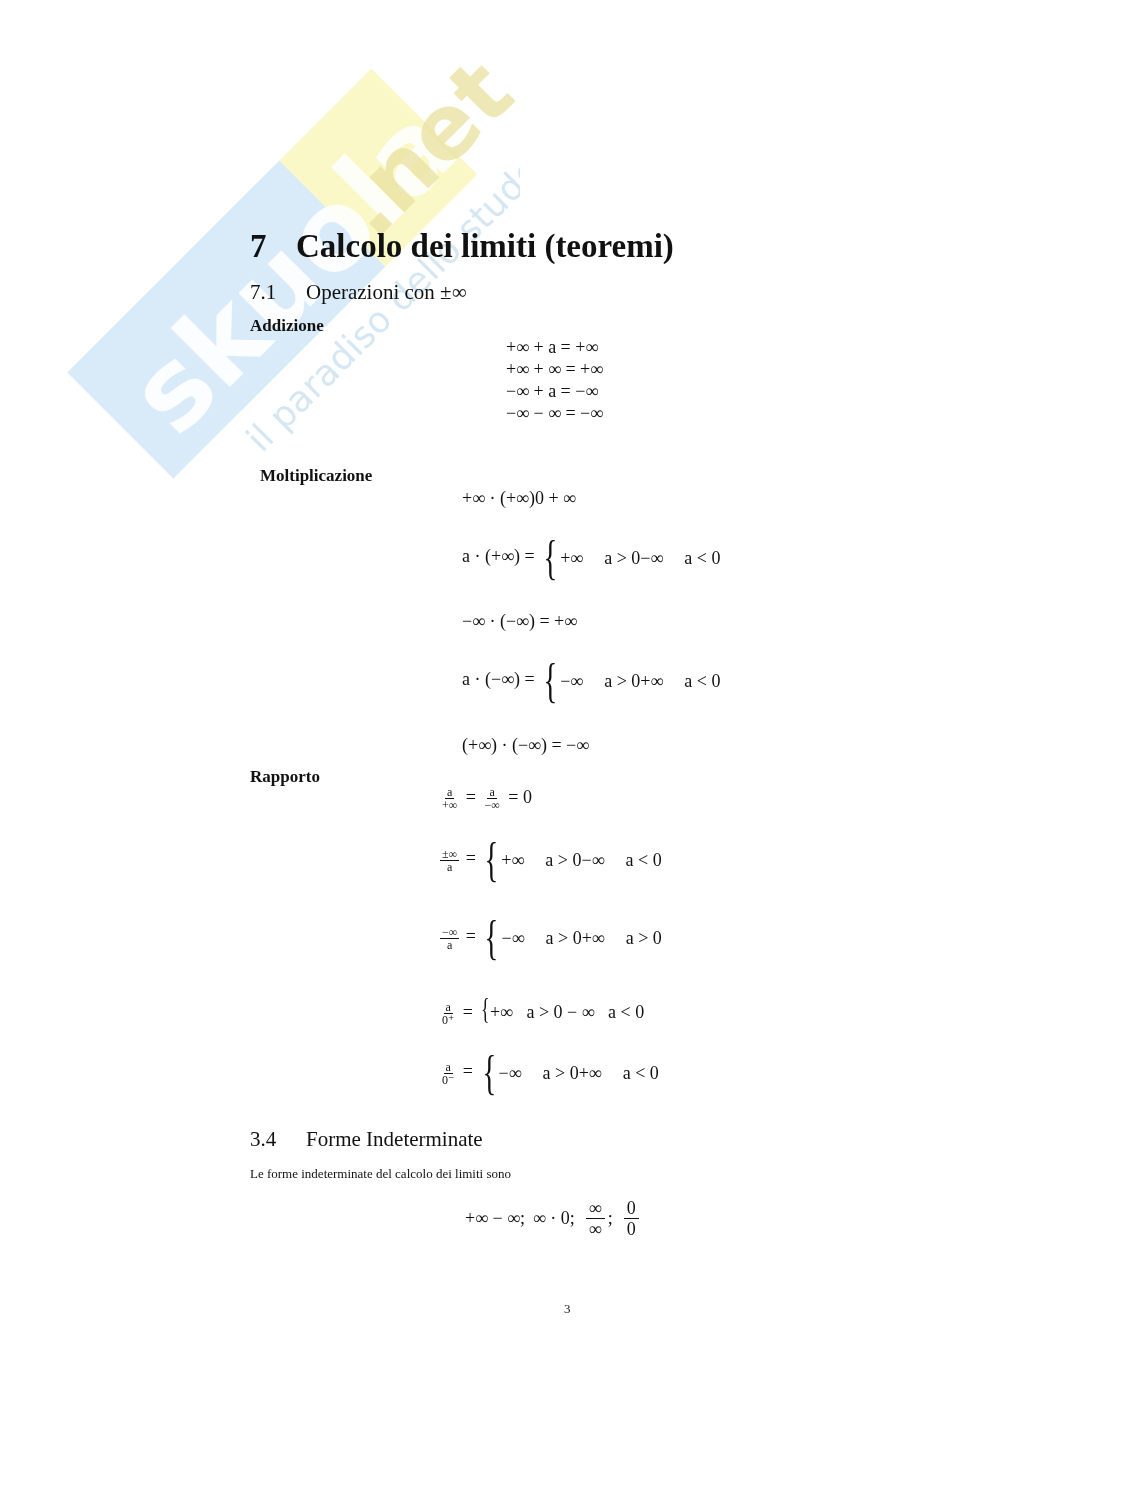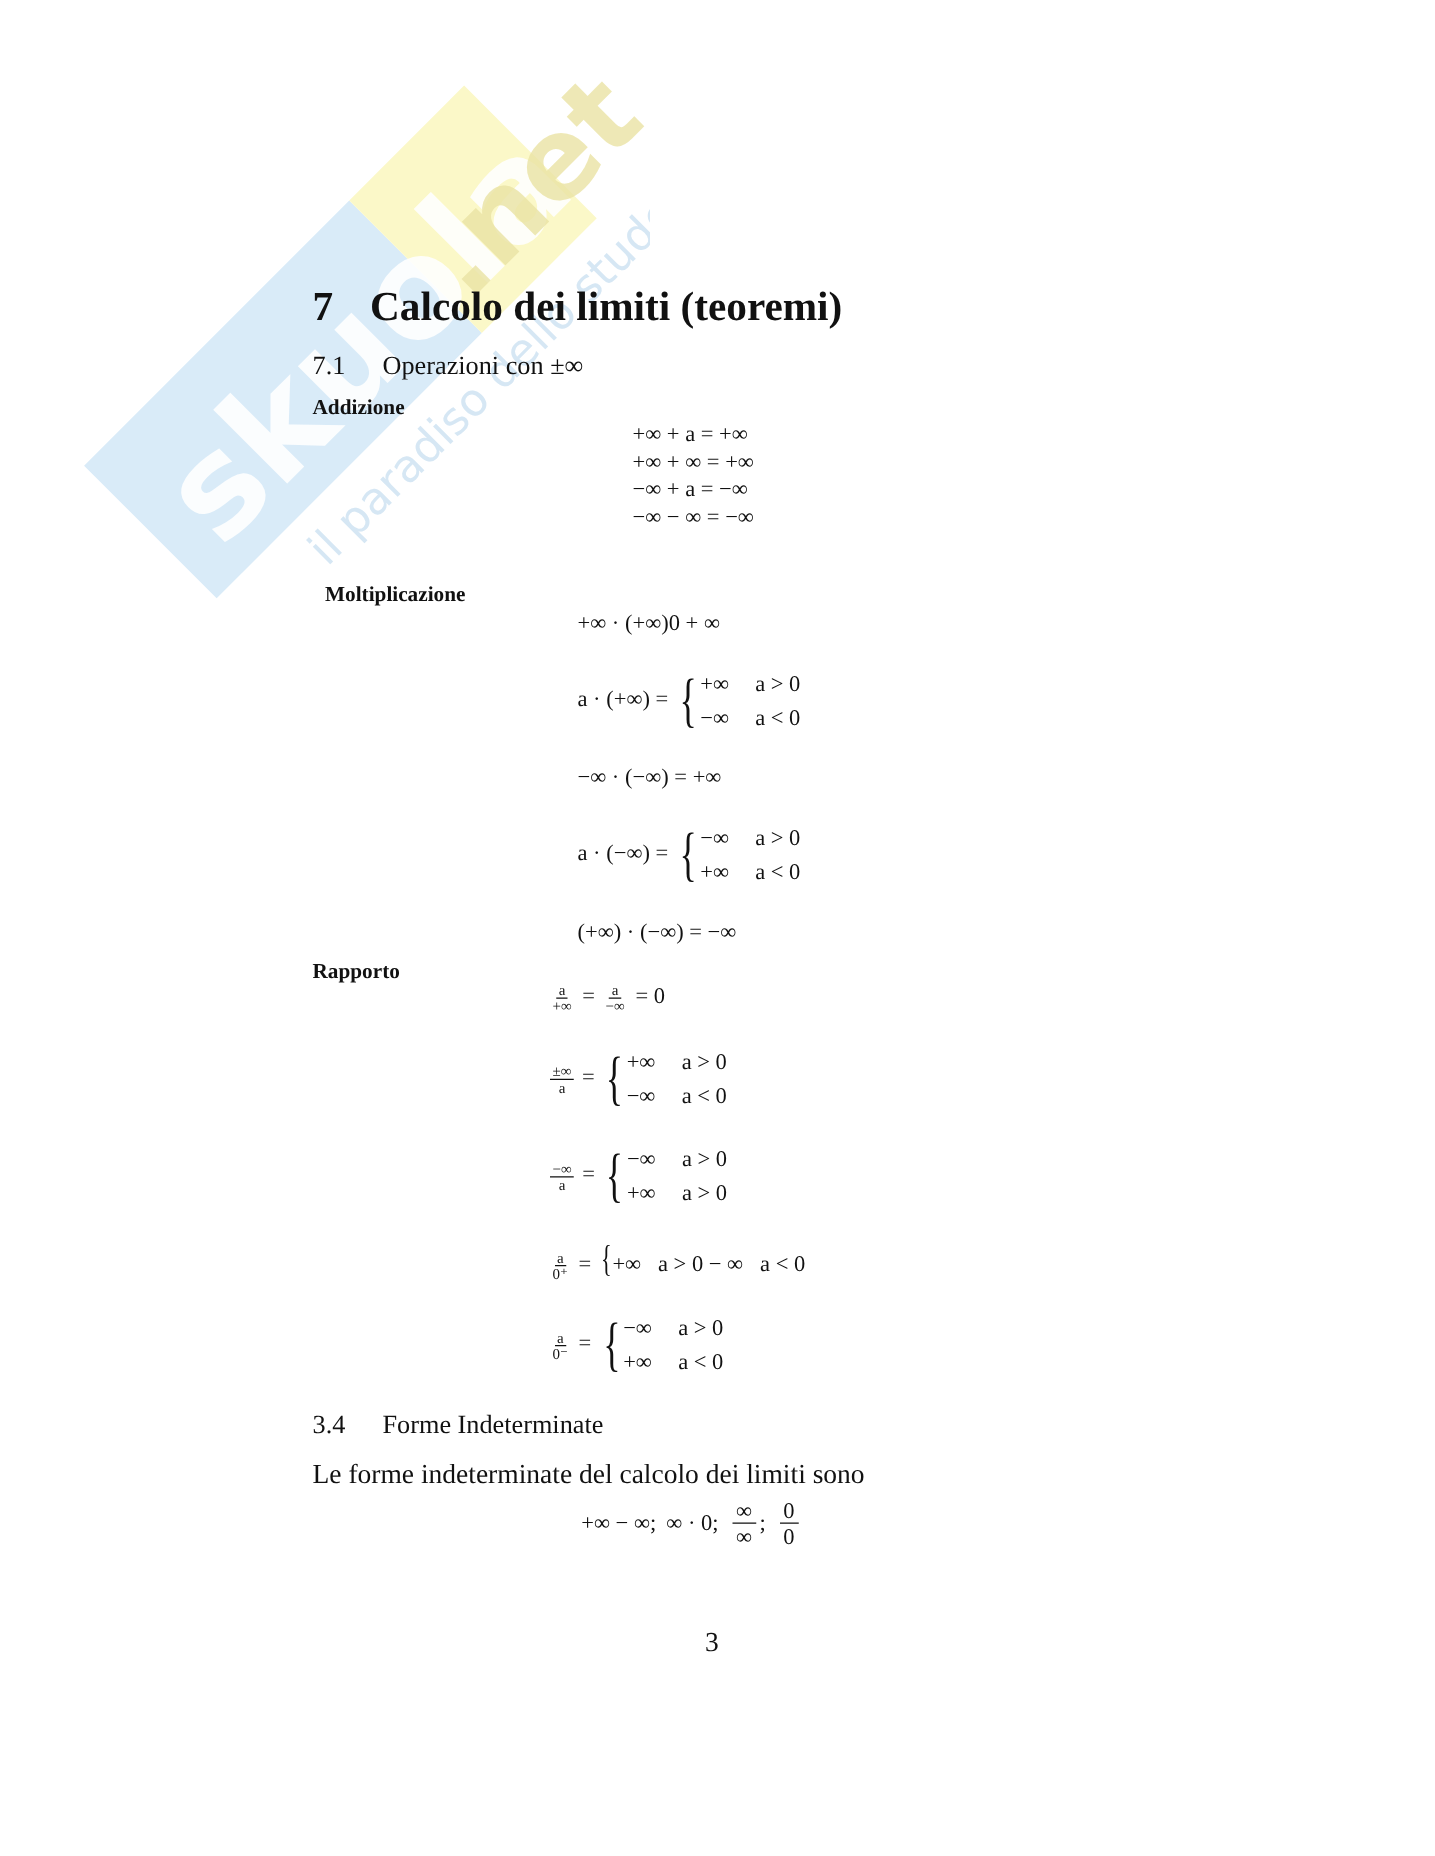--- a/index.html
+++ b/index.html
@@ -3,33 +3,33 @@
 <meta charset="utf-8">
 <style>
   html, body { margin:0; padding:0; background:#ffffff; }
   body { width:1148px; height:1485px; position:relative; overflow:hidden;
          font-family:"Liberation Serif","DejaVu Serif",serif; color:#111; }
   .wm { position:absolute; left:60px; top:40px; width:460px; height:460px; pointer-events:none; }
   .abs { position:absolute; white-space:nowrap; }
   .h1 { font-size:33px; font-weight:bold; }
   .h2 { font-size:21px; font-weight:normal; }
   .h3 { font-size:17px; font-weight:bold; }
-  .body { font-size:22px; }
+  .body { font-size:13px; }
   .m { font-size:18px; }
   .num { display:inline-block; width:46px; }
   .num2 { display:inline-block; width:56px; }
   .frac { display:inline-flex; flex-direction:column; align-items:center; vertical-align:middle; font-size:12px; line-height:12px; margin:0 2px; }
   .frac .n { border-bottom:1px solid #111; padding:0 2px; }
   .frac .d { padding:0 2px; }
   .bigfrac { display:inline-flex; flex-direction:column; align-items:center; vertical-align:middle; font-size:18px; line-height:20px; margin:0 3px; }
   .bigfrac .n { border-bottom:1px solid #111; padding:0 3px; }
   .cases { display:inline-flex; align-items:center; vertical-align:middle; }
   .brace { font-size:48px; line-height:48px; font-weight:200; transform:scaleX(0.6); display:inline-block; margin-right:-2px; }
   .brace.small { font-size:30px; line-height:30px; }
-  .rows { display:inline-flex; flex-direction:column; line-height:27px; }
+  .rows { display:inline-flex; flex-direction:row; line-height:27px; }
   .rows span.c { display:inline-block; width:44px; }
 </style>
 </head>
 <body>
 
 <svg class="wm" viewBox="0 0 460 460">
   <g transform="translate(230,230) rotate(-45)">
     <rect x="-230" y="-85" width="300" height="150" fill="#d9ebf8"></rect>
     <rect x="70" y="-85" width="130" height="150" fill="#fbf8c8"></rect>
     <text x="-200" y="40" font-family="DejaVu Sans, sans-serif" font-weight="bold" font-size="110" fill="#ffffff" opacity="0.9">skuola</text>

